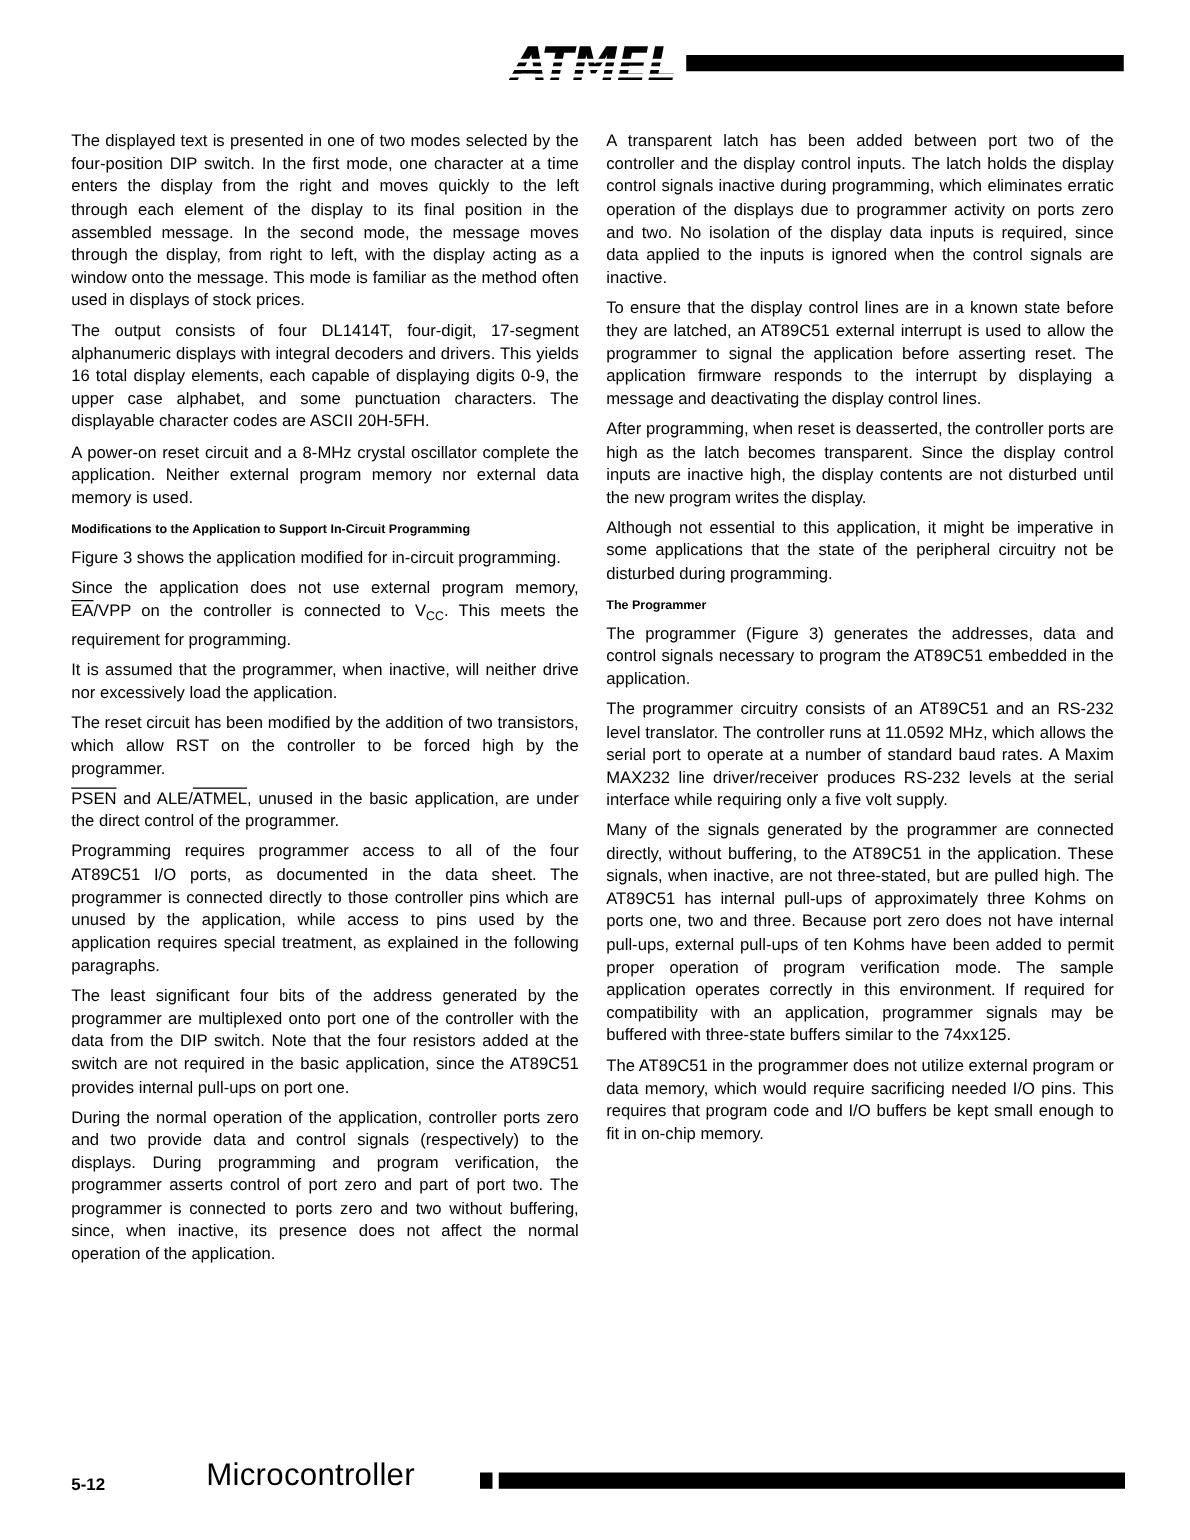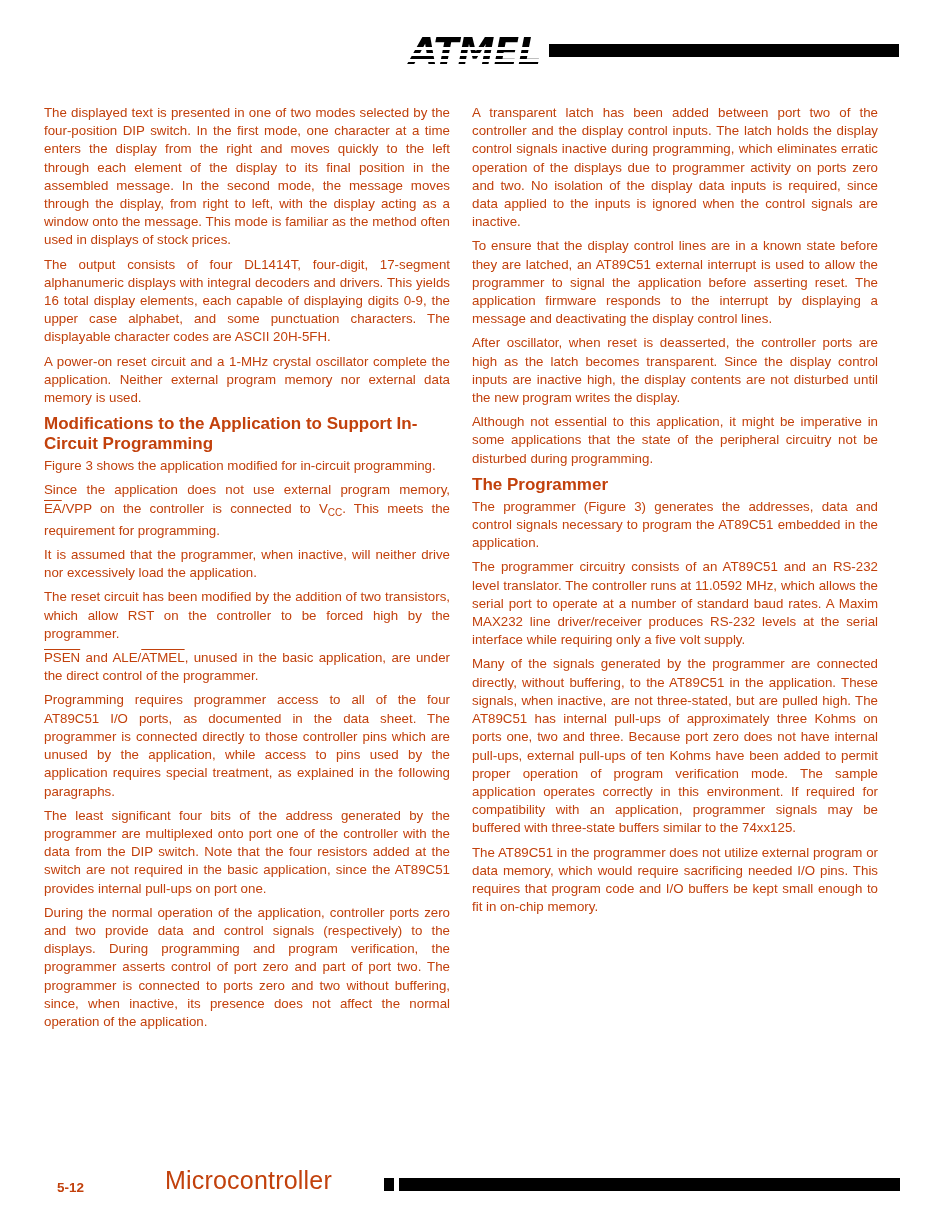--- a/index.html
+++ b/index.html
@@ -4,21 +4,21 @@
 <style>
   * { margin: 0; padding: 0; box-sizing: border-box; }
   html, body { background: #e8e8e8; }
   .page {
     width: 952px;
     height: 1232px;
     background: #ffffff;
     position: relative;
     margin: 0 auto;
     font-family: "Liberation Sans", "DejaVu Sans", sans-serif;
-    color: #c2410c;
+    color: #000000;
     overflow: hidden;
   }
 
   
   .logo-wrap {
     position: absolute;
     left: 400px;
     top: 26px;
     width: 150px;
     height: 46px;
@@ -29,34 +29,34 @@
     top: 44px;
     width: 350px;
     height: 13px;
     background: #000;
   }
 
   
   .content {
     position: absolute;
     top: 104px;
-    left: 44px;
+    left: 57px;
     width: 841px;
     display: flex;
     gap: 22px;
   }
   .col {
     width: 406px;
     font-size: 13.3px;
     line-height: 18.2px;
     text-align: justify;
   }
   .col p { margin: 0 0 6px 0; }
   .col h3 {
-    font-size: 17px;
+    font-size: 10px;
     line-height: 20px;
     font-weight: bold;
     text-align: left;
     margin: 7px 0 3px 0;
   }
   .run-overline { text-decoration: overline; }
   .run-sub { font-size: 10px; vertical-align: -3px; letter-spacing: 0; }
 
   
   .footer {
@@ -117,36 +117,36 @@
       <text x="75" y="38" mask="url(#logo-stripes)" text-anchor="middle" font-family="DejaVu Sans, sans-serif" font-size="37" font-weight="bold" font-style="italic" letter-spacing="-1" fill="#000">ATMEL</text>
     </svg>
   </div>
   <div class="header-rule"></div>
 
   <div class="content">
 
     <div class="col">
       <p>The displayed text is presented in one of two modes selected by the four-position DIP switch. In the first mode, one character at a time enters the display from the right and moves quickly to the left through each element of the display to its final position in the assembled message. In the second mode, the message moves through the display, from right to left, with the display acting as a window onto the message. This mode is familiar as the method often used in displays of stock prices.</p>
       <p>The output consists of four DL1414T, four-digit, 17-segment alphanumeric displays with integral decoders and drivers. This yields 16 total display elements, each capable of displaying digits 0-9, the upper case alphabet, and some punctuation characters. The displayable character codes are ASCII 20H-5FH.</p>
-      <p>A power-on reset circuit and a 1-MHz crystal oscillator complete the application. Neither external program memory nor external data memory is used.</p>
+      <p>A power-on reset circuit and a 8-MHz crystal oscillator complete the application. Neither external program memory nor external data memory is used.</p>
       <h3>Modifications to the Application to Support In-Circuit Programming</h3>
       <p>Figure 3 shows the application modified for in-circuit programming.</p>
       <p><span>Since the application does not use external program memory, </span><span class="run-overline">EA</span><span>/VPP on the controller is connected to V</span><span class="run-sub">CC</span><span>. This meets the requirement for programming.</span></p>
       <p>It is assumed that the programmer, when inactive, will neither drive nor excessively load the application.</p>
       <p>The reset circuit has been modified by the addition of two transistors, which allow RST on the controller to be forced high by the programmer.</p>
       <p><span class="run-overline">PSEN</span><span> and ALE/</span><span class="run-overline">ATMEL</span><span>, unused in the basic application, are under the direct control of the programmer.</span></p>
       <p>Programming requires programmer access to all of the four AT89C51 I/O ports, as documented in the data sheet. The programmer is connected directly to those controller pins which are unused by the application, while access to pins used by the application requires special treatment, as explained in the following paragraphs.</p>
       <p>The least significant four bits of the address generated by the programmer are multiplexed onto port one of the controller with the data from the DIP switch. Note that the four resistors added at the switch are not required in the basic application, since the AT89C51 provides internal pull-ups on port one.</p>
       <p>During the normal operation of the application, controller ports zero and two provide data and control signals (respectively) to the displays. During programming and program verification, the programmer asserts control of port zero and part of port two. The programmer is connected to ports zero and two without buffering, since, when inactive, its presence does not affect the normal operation of the application.</p>
     </div>
 
     <div class="col">
       <p>A transparent latch has been added between port two of the controller and the display control inputs. The latch holds the display control signals inactive during programming, which eliminates erratic operation of the displays due to programmer activity on ports zero and two. No isolation of the display data inputs is required, since data applied to the inputs is ignored when the control signals are inactive.</p>
       <p>To ensure that the display control lines are in a known state before they are latched, an AT89C51 external interrupt is used to allow the programmer to signal the application before asserting reset. The application firmware responds to the interrupt by displaying a message and deactivating the display control lines.</p>
-      <p>After oscillator, when reset is deasserted, the controller ports are high as the latch becomes transparent. Since the display control inputs are inactive high, the display contents are not disturbed until the new program writes the display.</p>
+      <p>After programming, when reset is deasserted, the controller ports are high as the latch becomes transparent. Since the display control inputs are inactive high, the display contents are not disturbed until the new program writes the display.</p>
       <p>Although not essential to this application, it might be imperative in some applications that the state of the peripheral circuitry not be disturbed during programming.</p>
       <h3>The Programmer</h3>
       <p>The programmer (Figure 3) generates the addresses, data and control signals necessary to program the AT89C51 embedded in the application.</p>
       <p>The programmer circuitry consists of an AT89C51 and an RS-232 level translator. The controller runs at 11.0592 MHz, which allows the serial port to operate at a number of standard baud rates. A Maxim MAX232 line driver/receiver produces RS-232 levels at the serial interface while requiring only a five volt supply.</p>
       <p>Many of the signals generated by the programmer are connected directly, without buffering, to the AT89C51 in the application. These signals, when inactive, are not three-stated, but are pulled high. The AT89C51 has internal pull-ups of approximately three Kohms on ports one, two and three. Because port zero does not have internal pull-ups, external pull-ups of ten Kohms have been added to permit proper operation of program verification mode. The sample application operates correctly in this environment. If required for compatibility with an application, programmer signals may be buffered with three-state buffers similar to the 74xx125.</p>
       <p>The AT89C51 in the programmer does not utilize external program or data memory, which would require sacrificing needed I/O pins. This requires that program code and I/O buffers be kept small enough to fit in on-chip memory.</p>
     </div>
 
   </div>
 

